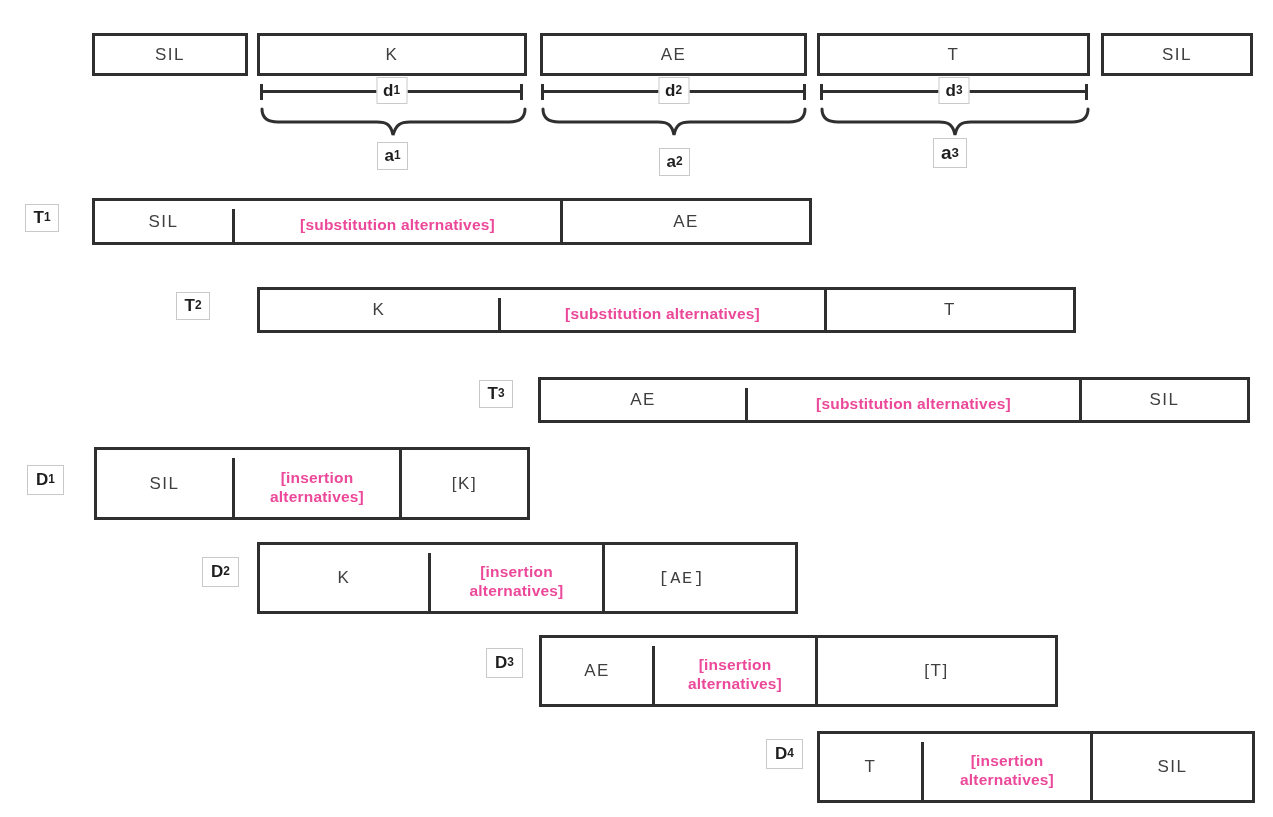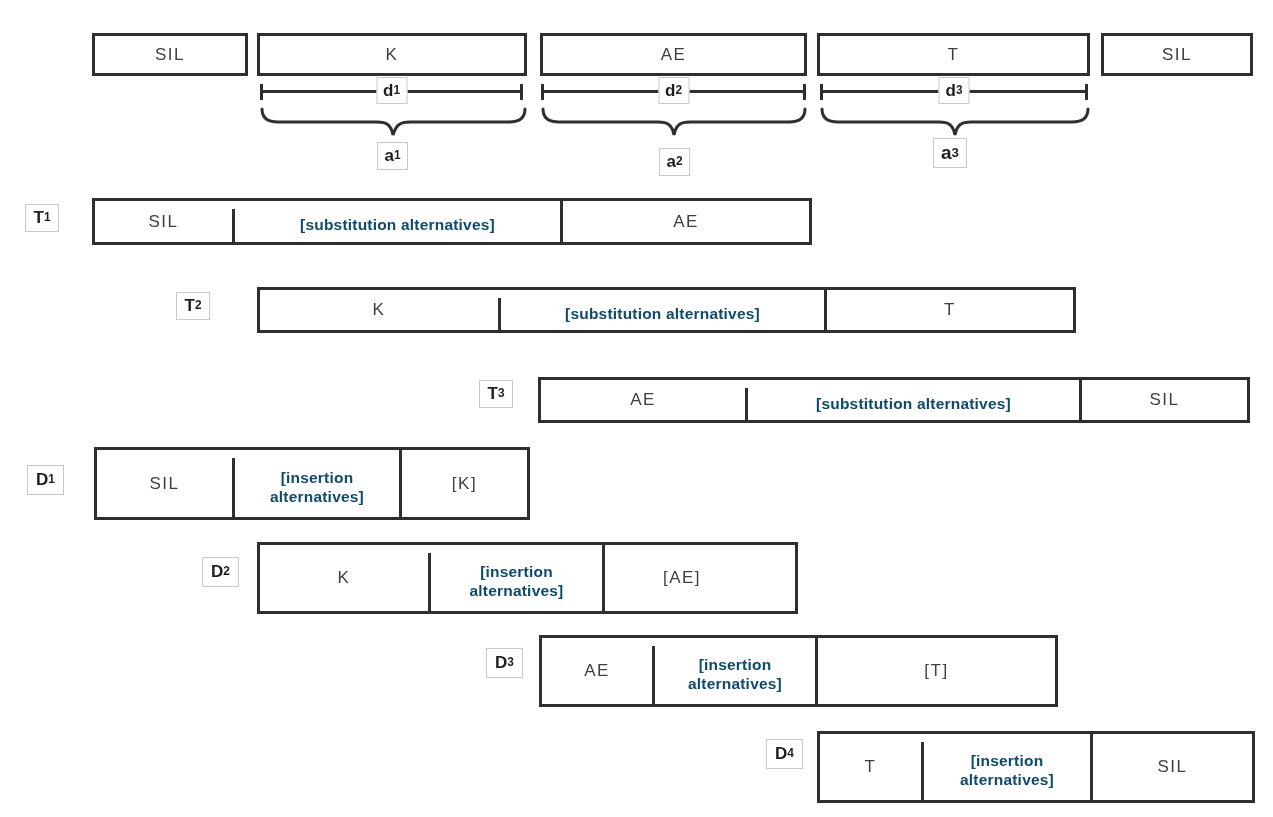--- a/index.html
+++ b/index.html
@@ -42,21 +42,21 @@
     display: flex;
     align-items: center;
     justify-content: center;
     text-align: center;
   }
   .cell.divided { border-left: 3px solid #2f2f2f; }
   .cell-phone { font-size: 17px; letter-spacing: 1.5px; color: #3f3f3f; }
   .cell-alt {
     font-weight: bold;
     font-size: 15.5px;
-    color: #0c4a6e;
+    color: #ec4899;
     letter-spacing: 0.2px;
     line-height: 1.2;
     padding: 0 8px;
     margin-top: 8px;
   }
 
   
   .labelbox {
     position: absolute;
     box-sizing: border-box;
@@ -222,21 +222,21 @@
     <span>D</span>
       <sub>2</sub>
   </div>
   <div class="rowbox" style="left:257px; top:542px; width:541px; height:72px;">
     <div class="cell cell-phone" style="left:0; width:168px;">
         <span>K</span>
       </div>
     <div class="cell cell-alt divided" style="left:168px; width:174px;">
         <span>[insertion alternatives]</span>
       </div>
-    <div class="cell cell-phone divided" style="left:342px; width:157px;">
+    <div class="cell cell-phone divided" style="left:342px; width:157px;font-family:Liberation Mono, monospace;">
         <span>[AE]</span>
       </div>
   </div>
 
   <div class="labelbox" style="left:486px; top:648px; width:37px; height:30px;">
     <span>D</span>
       <sub>3</sub>
   </div>
   <div class="rowbox" style="left:539px; top:635px; width:519px; height:72px;">
     <div class="cell cell-phone" style="left:0; width:110px;">

